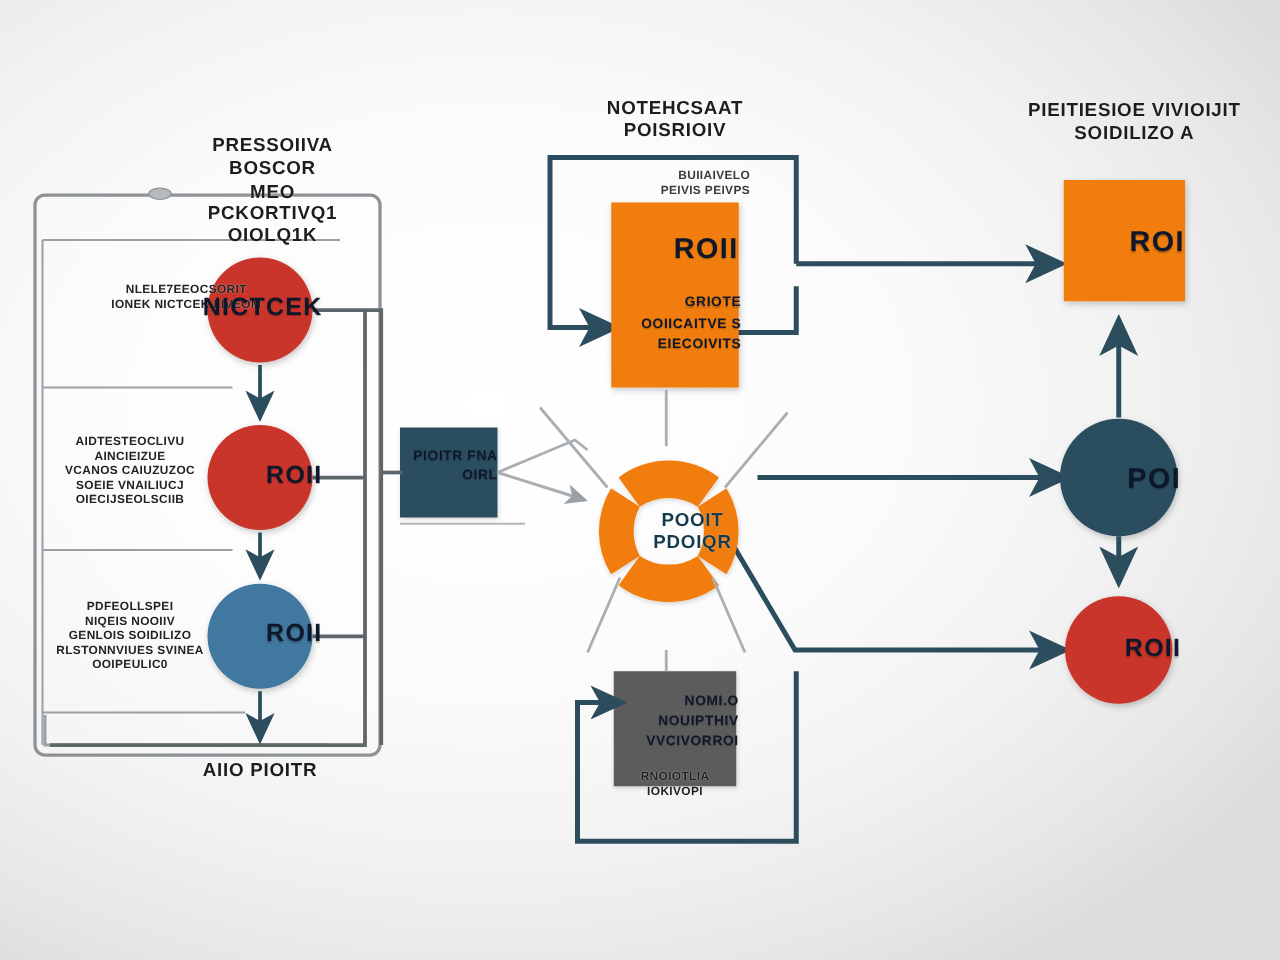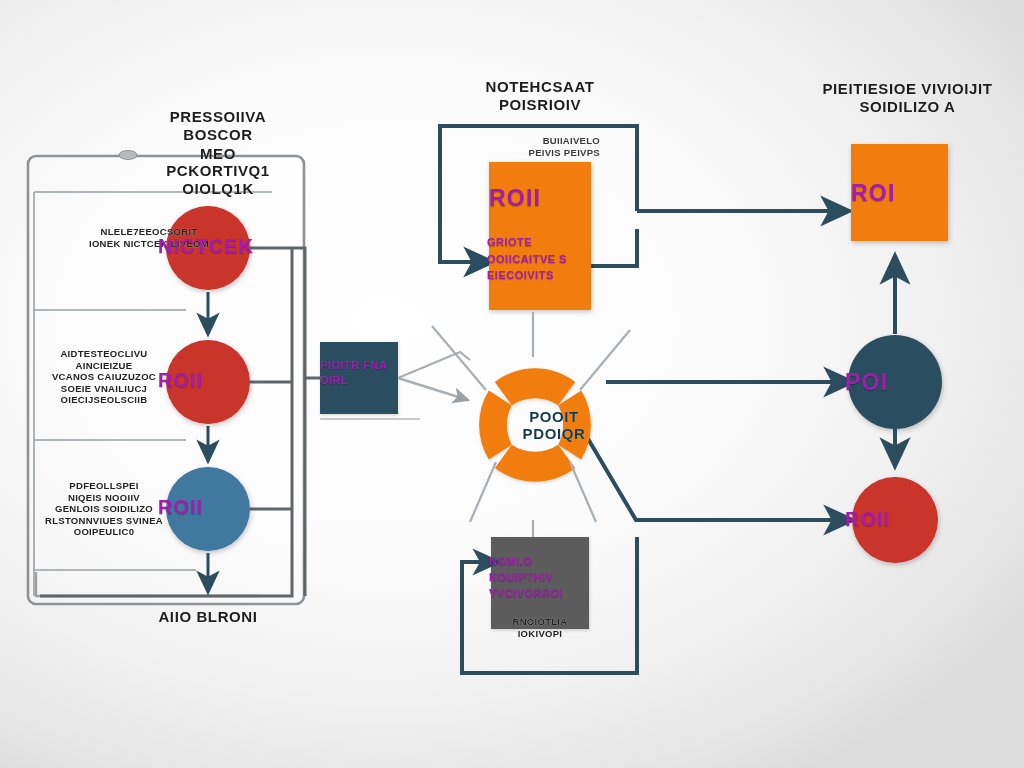--- a/index.html
+++ b/index.html
@@ -26,23 +26,23 @@
     -webkit-font-smoothing:antialiased;
   }
   .lbl.blur{ filter:blur(.35px); }
   .lbl.sm{ font-size:15px; }
   .lbl.xs{ font-size:9.5px; font-weight:bold; letter-spacing:.3px;}
   .lbl.body{ font-weight:bold; color:#222; }
 
   
   .shapetext{
     position:absolute;
-    color:#a21caf;
+    color:#0f172a;
     font-weight:bold;
-    text-align:left;
+    text-align:right;
     white-space:pre-line;
     text-shadow:0 1px 1px rgba(0,0,0,.25);
     pointer-events:none;
   }
   .shapetext.big{font-size:23px;letter-spacing:1.2px;}
   .shapetext.med{font-size:20px;letter-spacing:1px;}
   .shapetext.small{font-size:11px;letter-spacing:.5px;font-weight:bold;filter:blur(.3px);}
   .donuttext{
     position:absolute;color:#163a4d;font-weight:bold;font-size:15px;
     text-align:center;white-space:pre-line;letter-spacing:.6px;
@@ -197,21 +197,21 @@
 AINCIEIZUE
 VCANOS CAIUZUZOC
 SOEIE VNAILIUCJ
 OIECIJSEOLSCIIB</div>
   <div class="lbl blur xs body" style="left:38px;top:480px;width:132px;">PDFEOLLSPEI
 NIQEIS NOOIIV
 GENLOIS SOIDILIZO
 RLSTONNVIUES SVINEA
 OOIPEULIC0</div>
 
-  <div class="lbl blur sm" style="left:138px;top:608px;width:140px;">AIIO BLRONI</div>
+  <div class="lbl blur sm" style="left:138px;top:608px;width:140px;">AIIO PIOITR</div>
 
   <div class="shapetext med" style="left:158px;top:235px;width:100px;">NICTCEK</div>
   <div class="shapetext med" style="left:158px;top:369px;width:100px;">ROII</div>
   <div class="shapetext med" style="left:158px;top:496px;width:100px;">ROII</div>
 
   <div class="shapetext small" style="left:320px;top:358px;width:78px;line-height:1.35;">PIOITR FNA
 OIRL</div>
 
   <div class="lbl blur sm" style="left:470px;top:78px;width:140px;">NOTEHCSAAT
 POISRIOIV</div>

